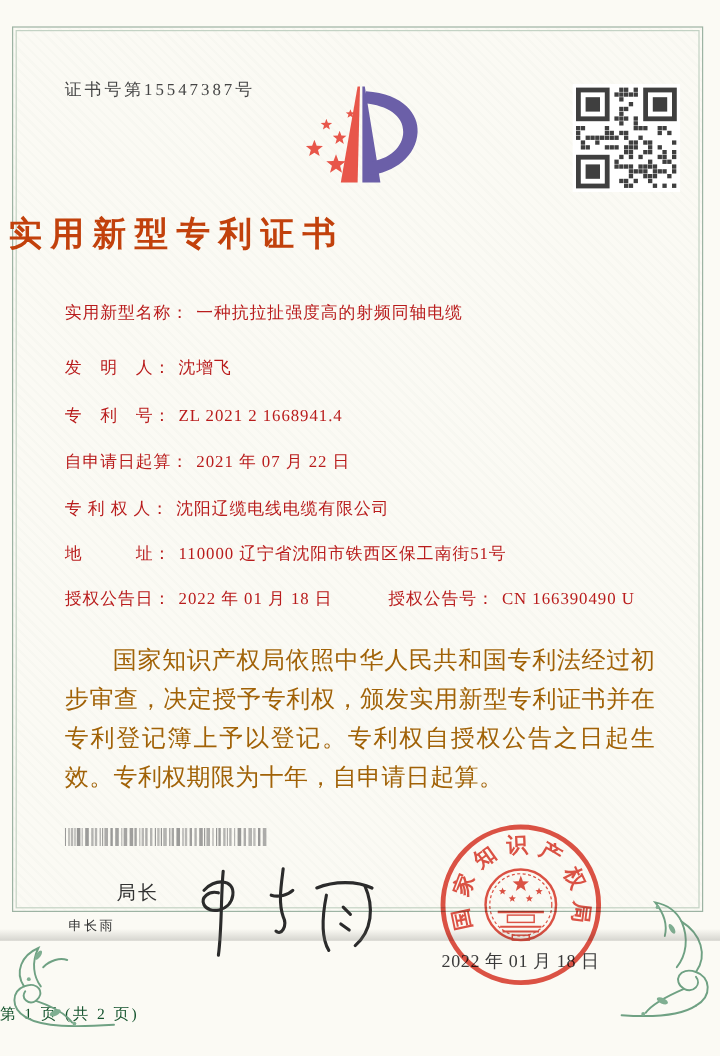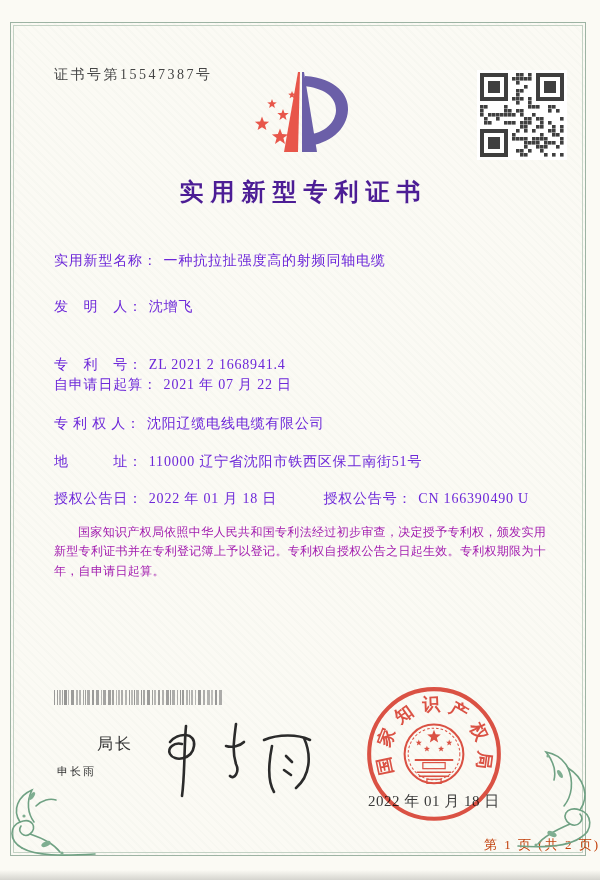--- a/index.html
+++ b/index.html
@@ -1,41 +1,41 @@
 <!DOCTYPE html>
 <html><head>
 <meta charset="utf-8">
 <style>
   html,body{margin:0;padding:0;}
   body{width:600px;height:880px;overflow:hidden;background:#fbfaf4;}
-  .page{position:relative;width:600px;height:880px;
+  .page{position:relative;width:600px;height:784px;
         font-family:"Liberation Serif","DejaVu Serif",serif;color:#3d3d3d;}
   .frame-outer{position:absolute;left:10px;top:22px;right:14px;bottom:24px;
         border:1.5px solid #9db3a3;
         background:repeating-linear-gradient(45deg,rgba(150,175,155,0.035) 0 2px,rgba(255,255,255,0) 2px 6px);}
   .frame-inner{position:absolute;inset:2px;border:1px solid #c3d2c4;}
   .certno{position:absolute;left:54px;top:66px;font-size:14px;letter-spacing:2.5px;color:#454545;}
   .logo{position:absolute;left:248px;top:58px;}
   .qr{position:absolute;left:477px;top:70px;}
-  .title{position:absolute;left:0;right:0;top:176px;margin:0;text-align:center;
-        font-size:24px;font-weight:600;letter-spacing:7px;text-indent:7px;color:#4c1d95;}
-  .field-row{position:absolute;left:54px;font-size:14px;letter-spacing:0.8px;color:#6d28d9;white-space:nowrap;}
+  .title{position:absolute;left:0;right:0;top:176px;margin:0;text-align:left;
+        font-size:28px;font-weight:600;letter-spacing:7px;text-indent:7px;color:#c2410c;}
+  .field-row{position:absolute;left:54px;font-size:14px;letter-spacing:0.8px;color:#b91c1c;white-space:nowrap;}
   .flabel{margin-right:6px;}
   .group2{margin-left:42px;}
   .paras{position:absolute;left:54px;top:522px;width:492px;}
-  .paras p{margin:1px 0 6px 0;font-size:12px;line-height:1.62;text-align:justify;
-        text-indent:2em;color:#a21caf;letter-spacing:0.3px;}
+  .paras p{margin:13px 0 6px 0;font-size:20px;line-height:1.62;text-align:justify;
+        text-indent:2em;color:#a16207;letter-spacing:0.3px;}
   .barcode{position:absolute;left:54px;top:690px;opacity:0.8;}
   .signer-title{position:absolute;left:57px;top:734px;font-size:16px;letter-spacing:2px;color:#333;margin-left:40px;}
   .signer-name{position:absolute;left:57px;top:764px;font-size:11px;letter-spacing:2px;color:#333;}
   .signature{position:absolute;left:148px;top:712px;}
   .seal{position:absolute;left:358px;top:680px;mix-blend-mode:multiply;opacity:0.92;z-index:2;}
   .seal-date{position:absolute;left:368px;top:792px;font-size:15px;letter-spacing:0.5px;color:#3a3a3a;z-index:1;}
-  .footer{position:absolute;left:0;right:0;top:836px;text-align:right;
-        font-size:13px;letter-spacing:2px;color:#c2410c;}
+  .footer{position:absolute;left:0;right:0;top:836px;text-align:left;
+        font-size:13px;letter-spacing:2px;color:#14532d;}
   .orn-left{position:absolute;left:2px;top:786px;}
   .orn-right{position:absolute;right:2px;top:750px;}
   .scan-shadow{position:absolute;left:0;right:0;bottom:0;height:10px;
         background:linear-gradient(to bottom,rgba(0,0,0,0),rgba(115,115,110,0.28));}
 </style>
 </head>
 <body>
 
 <div class="page">
 
@@ -181,21 +181,21 @@
 
   <h1 class="title">实用新型专利证书</h1>
 
   <div>
     <div class="field-row" style="top:252px">
       <span class="flabel">实用新型名称：</span><span class="fvalue">一种抗拉扯强度高的射频同轴电缆</span>
     </div>
     <div class="field-row" style="top:298px">
       <span class="flabel">发　明　人：</span><span class="fvalue">沈增飞</span>
     </div>
-    <div class="field-row" style="top:356px">
+    <div class="field-row" style="top:338px">
       <span class="flabel">专　利　号：</span><span class="fvalue">ZL 2021 2 1668941.4</span>
     </div>
     <div class="field-row" style="top:376px">
       <span class="flabel">自申请日起算：</span><span class="fvalue">2021 年 07 月 22 日</span>
     </div>
     <div class="field-row" style="top:415px">
       <span class="flabel">专 利 权 人：</span><span class="fvalue">沈阳辽缆电线电缆有限公司</span>
     </div>
     <div class="field-row" style="top:453px">
       <span class="flabel">地　　　址：</span><span class="fvalue">110000 辽宁省沈阳市铁西区保工南街51号</span>

